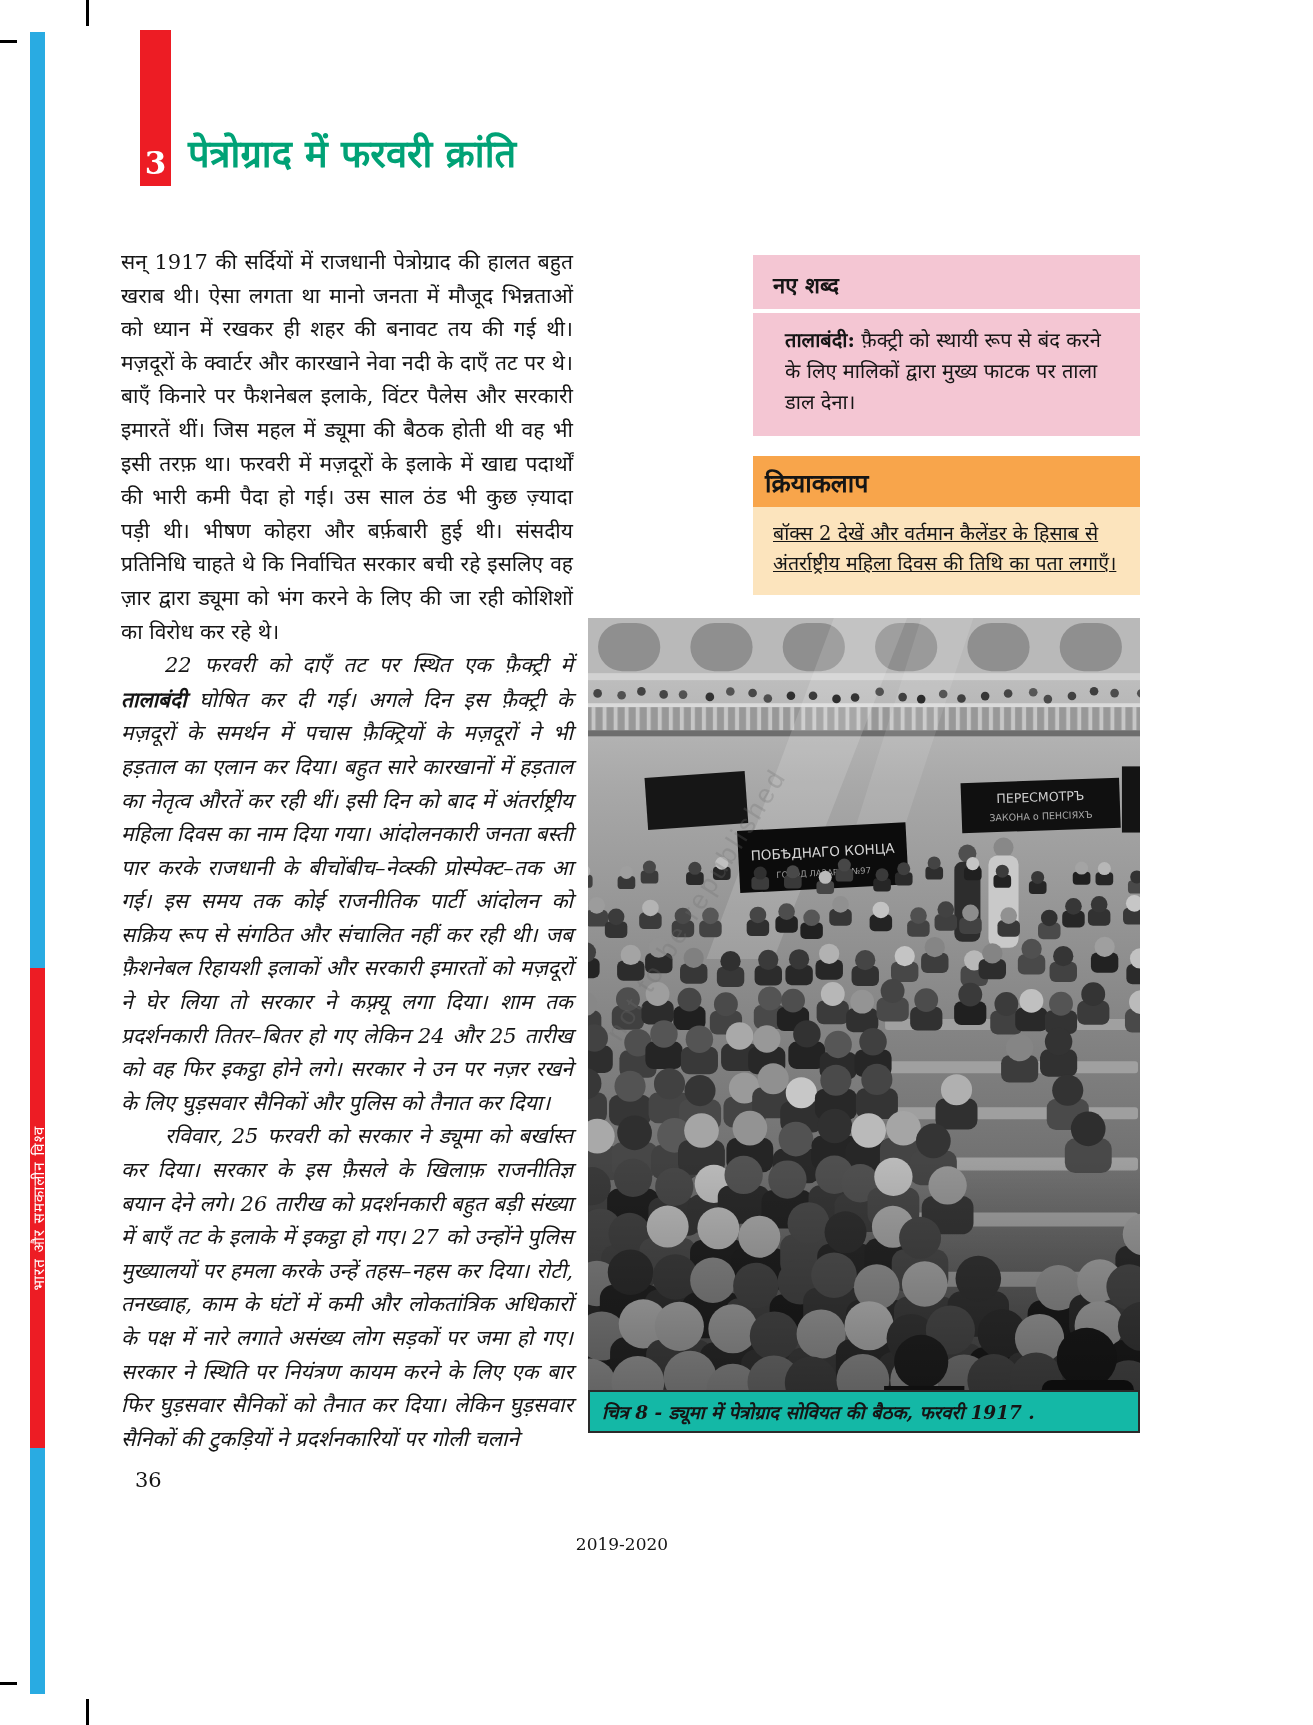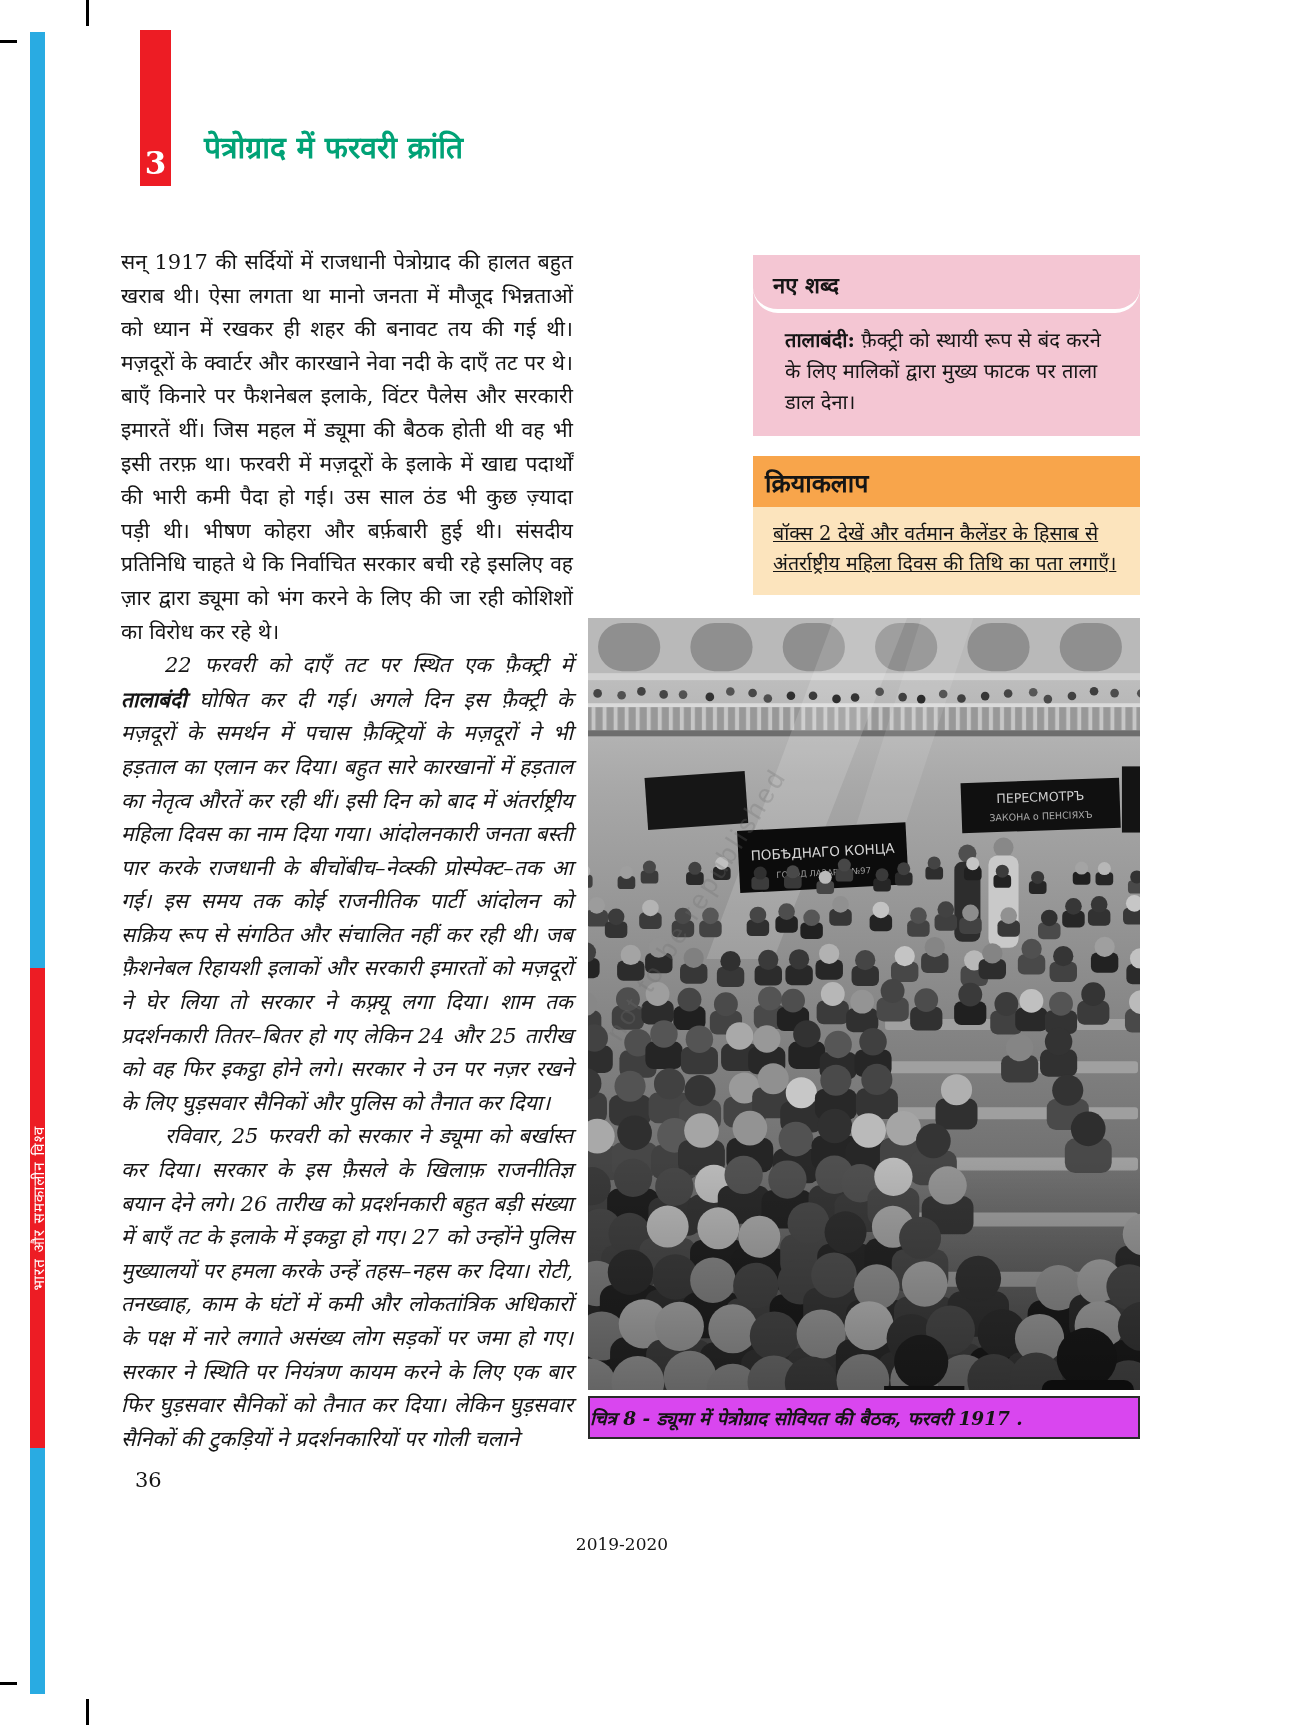--- a/index.html
+++ b/index.html
@@ -16,41 +16,41 @@
   .strip-blue-top{top:32px;height:936px;background:var(--accent-blue,#29abe2);}
   .strip-red{top:968px;height:480px;background:var(--accent-red,#ed1c24);}
   .strip-blue-bottom{top:1448px;height:246px;background:var(--accent-blue,#29abe2);}
   .side-label{position:absolute;left:50%;top:50%;transform:translate(-50%,-50%) rotate(-90deg);
         white-space:nowrap;color:#ffffff;font-size:15px;letter-spacing:1px;
         font-family:"DejaVu Sans","Liberation Sans",sans-serif;}
 
   .ch-bar{position:absolute;left:140px;top:30px;width:31px;height:156px;
         background:var(--accent-red,#ed1c24);display:flex;align-items:flex-end;justify-content:center;}
   .ch-num{color:#ffffff;font-size:31px;font-weight:bold;padding-bottom:5px;}
-  .ch-title{position:absolute;left:204px;top:126px;font-size:30px;font-weight:bold;
+  .ch-title{position:absolute;left:188px;top:126px;font-size:38px;font-weight:bold;
         color:var(--title-green,#00a276);}
 
   .text-col{position:absolute;left:121px;top:246px;width:452px;font-size:21px;line-height:1.6;
         text-align:justify;}
   .text-col p{margin:0;padding:0;}
   .text-col p.indent{text-indent:44px;font-style:italic;}
 
   .bx{position:absolute;left:753px;width:387px;}
   .new-words{top:255px;background:var(--pink-box-bg,#f4c6d3);}
   .bx-title{font-weight:bold;}
-  .new-words .bx-title{font-size:22px;padding:14px 20px 10px;border-bottom:4px solid #ffffff;border-radius:25px;}
+  .new-words .bx-title{font-size:22px;padding:14px 20px 10px;border-bottom:4px solid #ffffff;}
   .new-words .bx-body{font-size:20px;line-height:1.55;padding:12px 32px 18px;}
   .activity{top:456px;}
   .activity .bx-title{font-size:25px;background:var(--activity-header-bg,#f8a54b);padding:9px 12px 8px;}
   .activity .bx-body{font-size:19.5px;line-height:1.55;background:var(--activity-body-bg,#fce4bd);
         padding:12px 20px 16px;text-decoration:underline;}
 
   .figure{position:absolute;left:588px;top:618px;width:552px;}
   .photo{display:block;width:552px;height:772px;background:#8a8a8a;}
-  .caption-box{margin-top:6px;border:2px solid #2a2a2a;background:#d946ef;padding:7px 0;}
+  .caption-box{border:2px solid #2a2a2a;background:#14b8a6;padding:7px 12px;}
   .caption-text{font-style:italic;font-weight:bold;font-size:18.5px;}
   .banner-text{font-family:"DejaVu Sans","Liberation Sans",sans-serif;}
 
   .watermark{position:absolute;left:600px;top:1030px;transform:rotate(-58deg);transform-origin:0 0;
         font-family:"Liberation Sans","DejaVu Sans",sans-serif;font-size:27px;letter-spacing:3px;
         color:rgba(110,110,110,0.28);white-space:nowrap;pointer-events:none;z-index:5;}
 
   .page-num{position:absolute;left:135px;top:1468px;font-size:21px;}
   .footer-year{position:absolute;left:0;top:1534px;width:1244px;text-align:center;font-size:17px;}
 </style>

